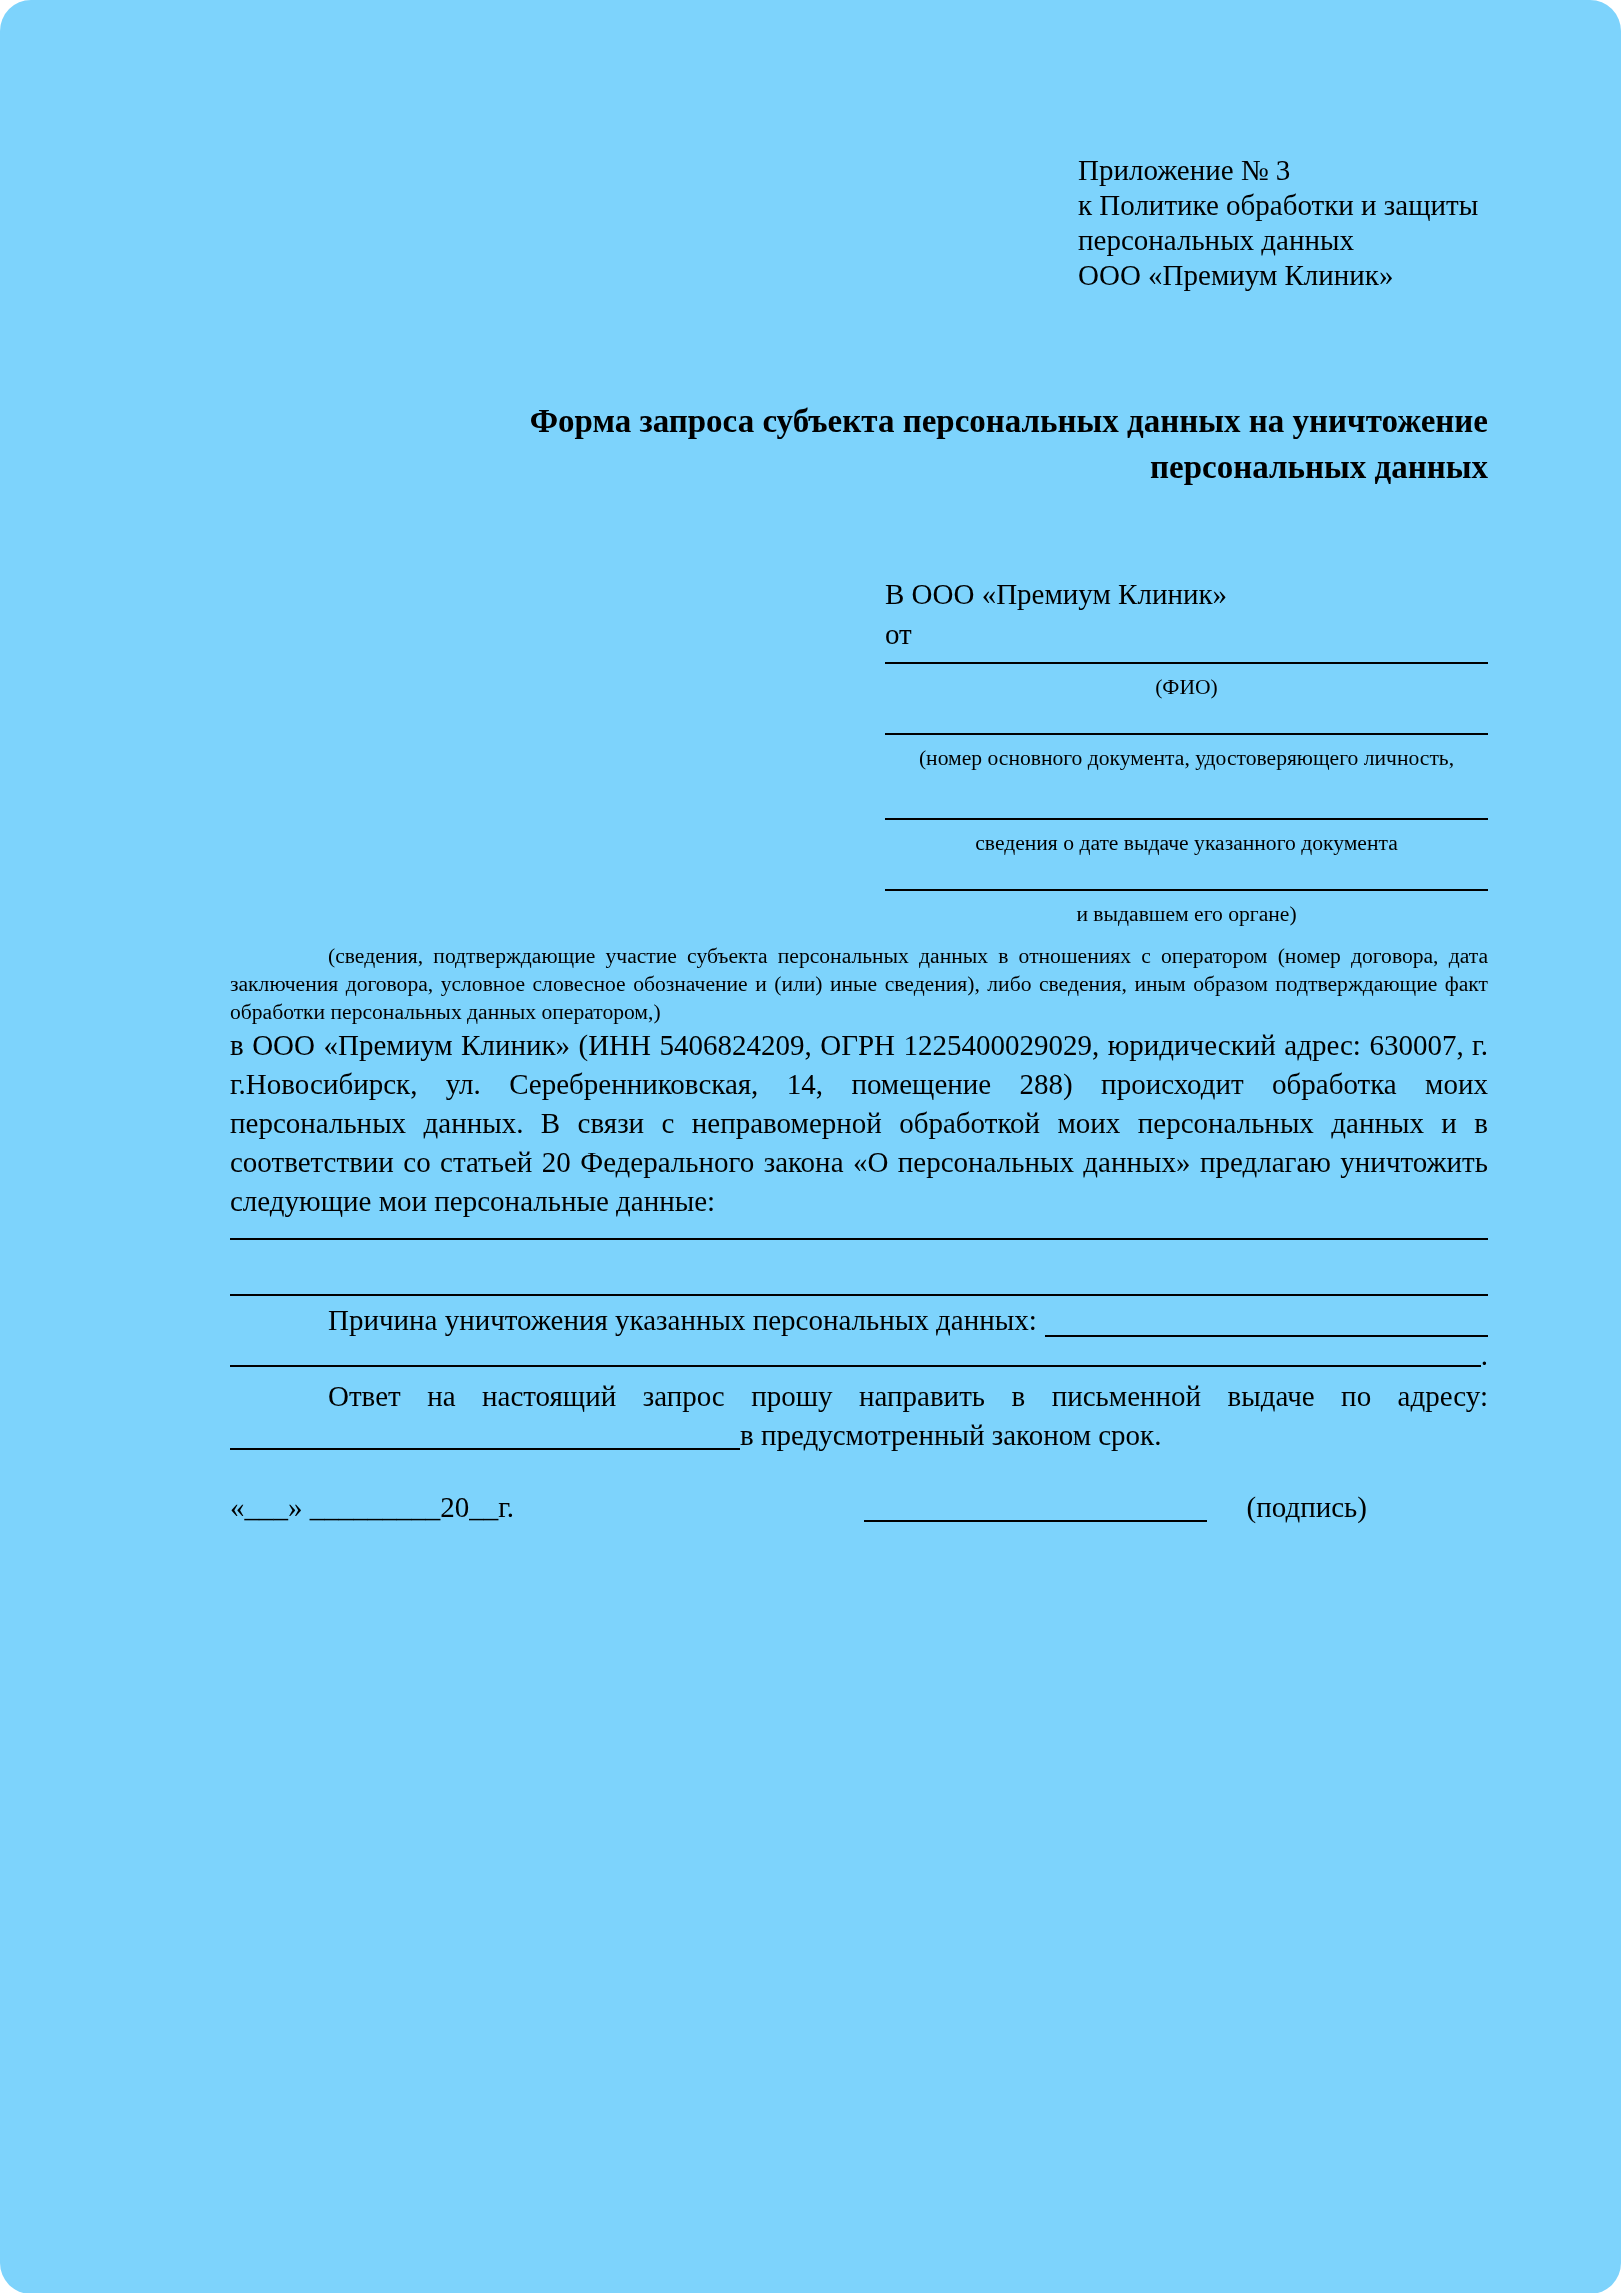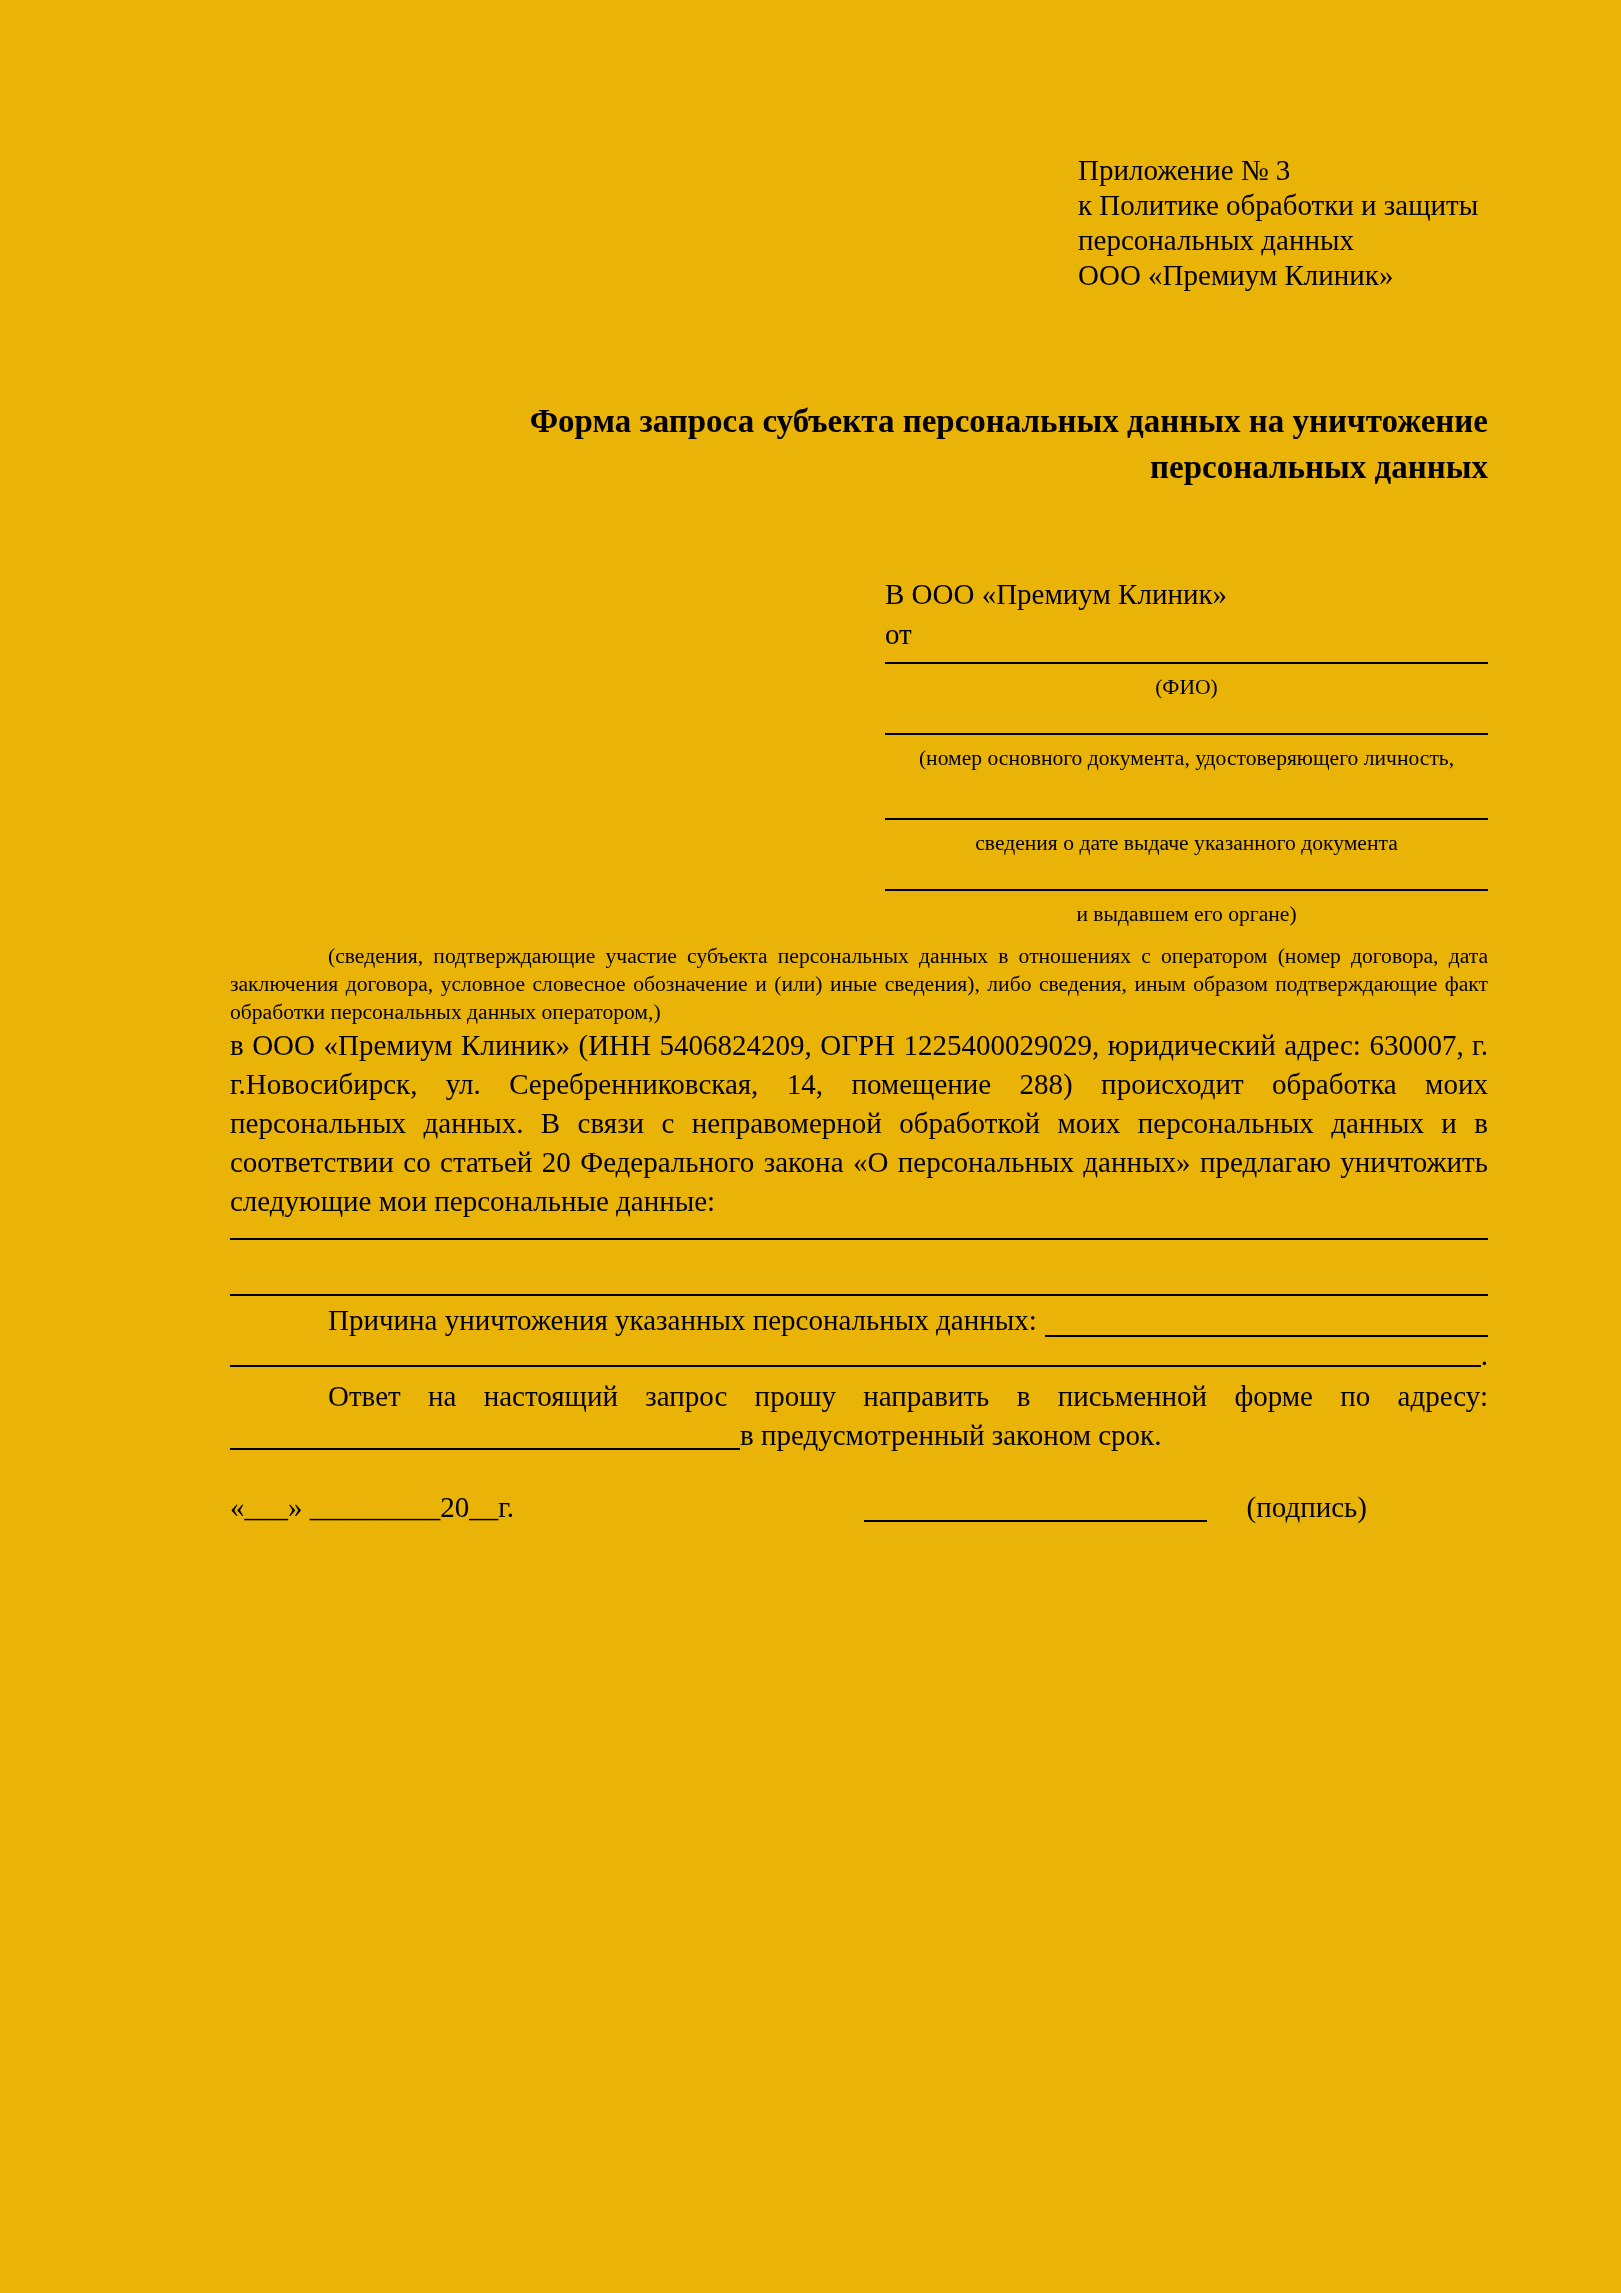--- a/index.html
+++ b/index.html
@@ -1,23 +1,24 @@
 <!DOCTYPE html>
 <html><head>
 <meta charset="utf-8">
 <style>
   html, body { margin: 0; padding: 0; background: #ffffff; }
   .page {
     position: relative;
     width: 1621px;
     height: 2294px;
-    background: #eab308;
+    background: #7dd3fc;
     color: #000000;
     font-family: "Liberation Serif", serif;
     overflow: hidden;
+    border-radius: 31px;
   }
 
   
   .annex {
     position: absolute;
     left: 1078px;
     top: 153px;
     font-size: 29px;
     line-height: 35px;
   }
@@ -145,21 +146,21 @@
     <div class="row reason">
       <span class="ind">Причина уничтожения указанных персональных данных:</span>
       <div class="fill"></div>
     </div>
 
     <div class="row period-row">
       <div class="fill"></div>
       <span class="dot">.</span>
     </div>
 
-    <div class="answer">Ответ на настоящий запрос прошу направить в письменной форме по адресу:</div>
+    <div class="answer">Ответ на настоящий запрос прошу направить в письменной выдаче по адресу:</div>
 
     <div class="row addr-row">
       <div class="fixedline"></div>
       <span>в предусмотренный законом срок.</span>
     </div>
 
     <div class="sig-row">
       <span class="date">«___» _________20__г.</span>
       <div class="sig-group">
         <div class="sigline"></div>

